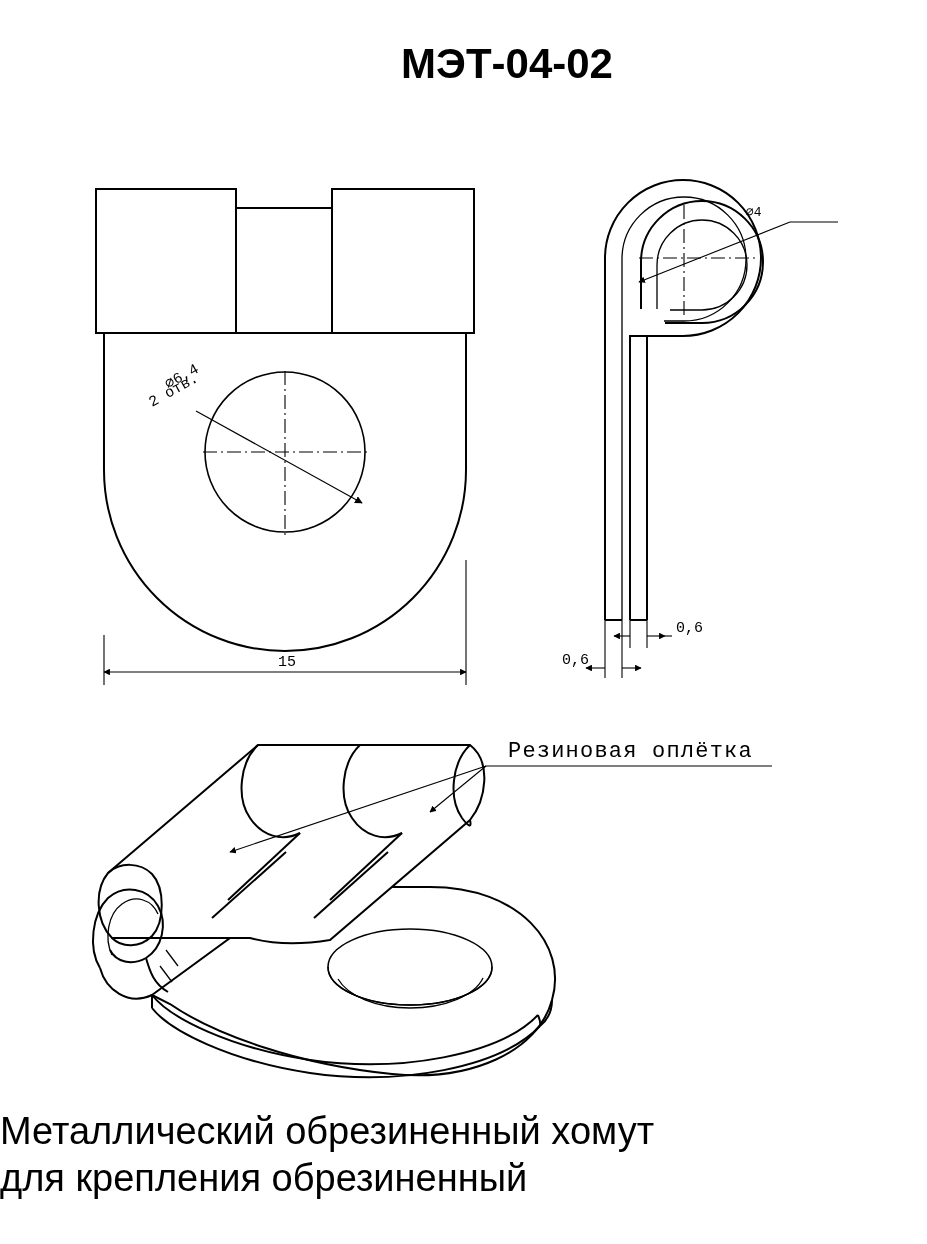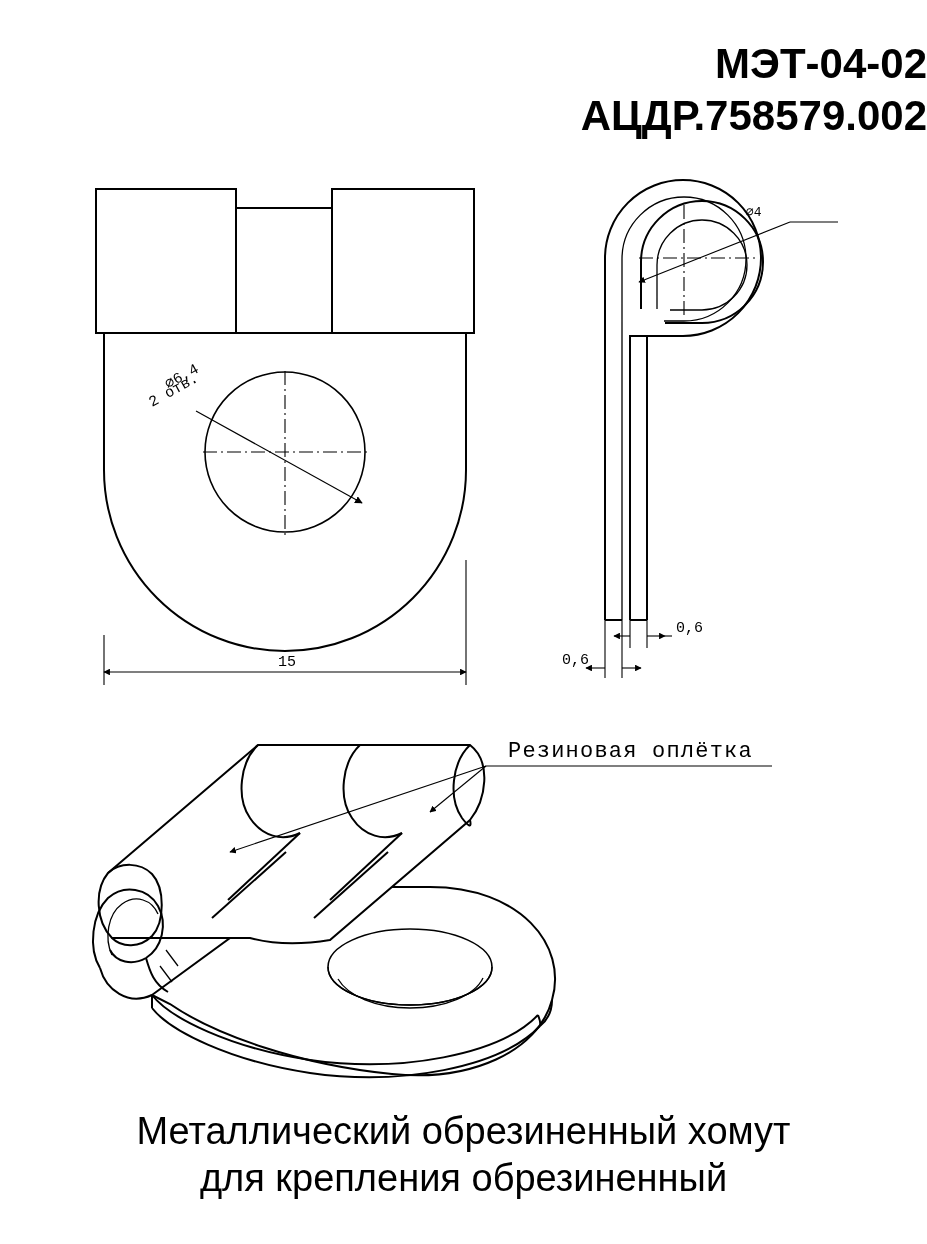--- a/index.html
+++ b/index.html
@@ -16,21 +16,21 @@
     width: 927px;
     height: 1244px;
     overflow: hidden;
     background: #ffffff;
   }
   .title-block {
     position: absolute;
     top: 38px;
     left: 0;
     width: 927px;
-    text-align: right;
+    text-align: center;
     padding-left: 87px;
     box-sizing: border-box;
   }
   .title-line1 {
     font-size: 42px;
     font-weight: bold;
     letter-spacing: 0px;
     line-height: 52px;
     white-space: nowrap;
   }
@@ -38,21 +38,21 @@
     font-size: 42px;
     font-weight: bold;
     line-height: 52px;
     white-space: nowrap;
   }
   .caption-block {
     position: absolute;
     left: 0;
     top: 1108px;
     width: 927px;
-    text-align: center;
+    text-align: left;
   }
   .caption-line {
     font-size: 38px;
     line-height: 47px;
     white-space: nowrap;
   }
   svg.draw {
     position: absolute;
     left: 0;
     top: 0;
@@ -105,21 +105,20 @@
     stroke-width: 1.6;
   }
 </style>
 </head>
 <body>
 
 <div id="page">
 
   <div class="title-block">
     <div class="title-line1">МЭТ-04-02</div>
-    <div class="title-line2">АЦДР.758579.002</div>
   </div>
 
   <svg class="draw" width="927" height="1244" viewBox="0 0 927 1244">
     <defs>
       <marker id="arrow" viewBox="0 0 10 10" refX="9" refY="5" markerWidth="7" markerHeight="7" orient="auto-start-reverse">
         <path d="M 0 0 L 10 5 L 0 10 z" fill="#000"></path>
       </marker>
       <marker id="arrowS" viewBox="0 0 10 10" refX="9" refY="5" markerWidth="6" markerHeight="6" orient="auto-start-reverse">
         <path d="M 0 0 L 10 5 L 0 10 z" fill="#000"></path>
       </marker>

